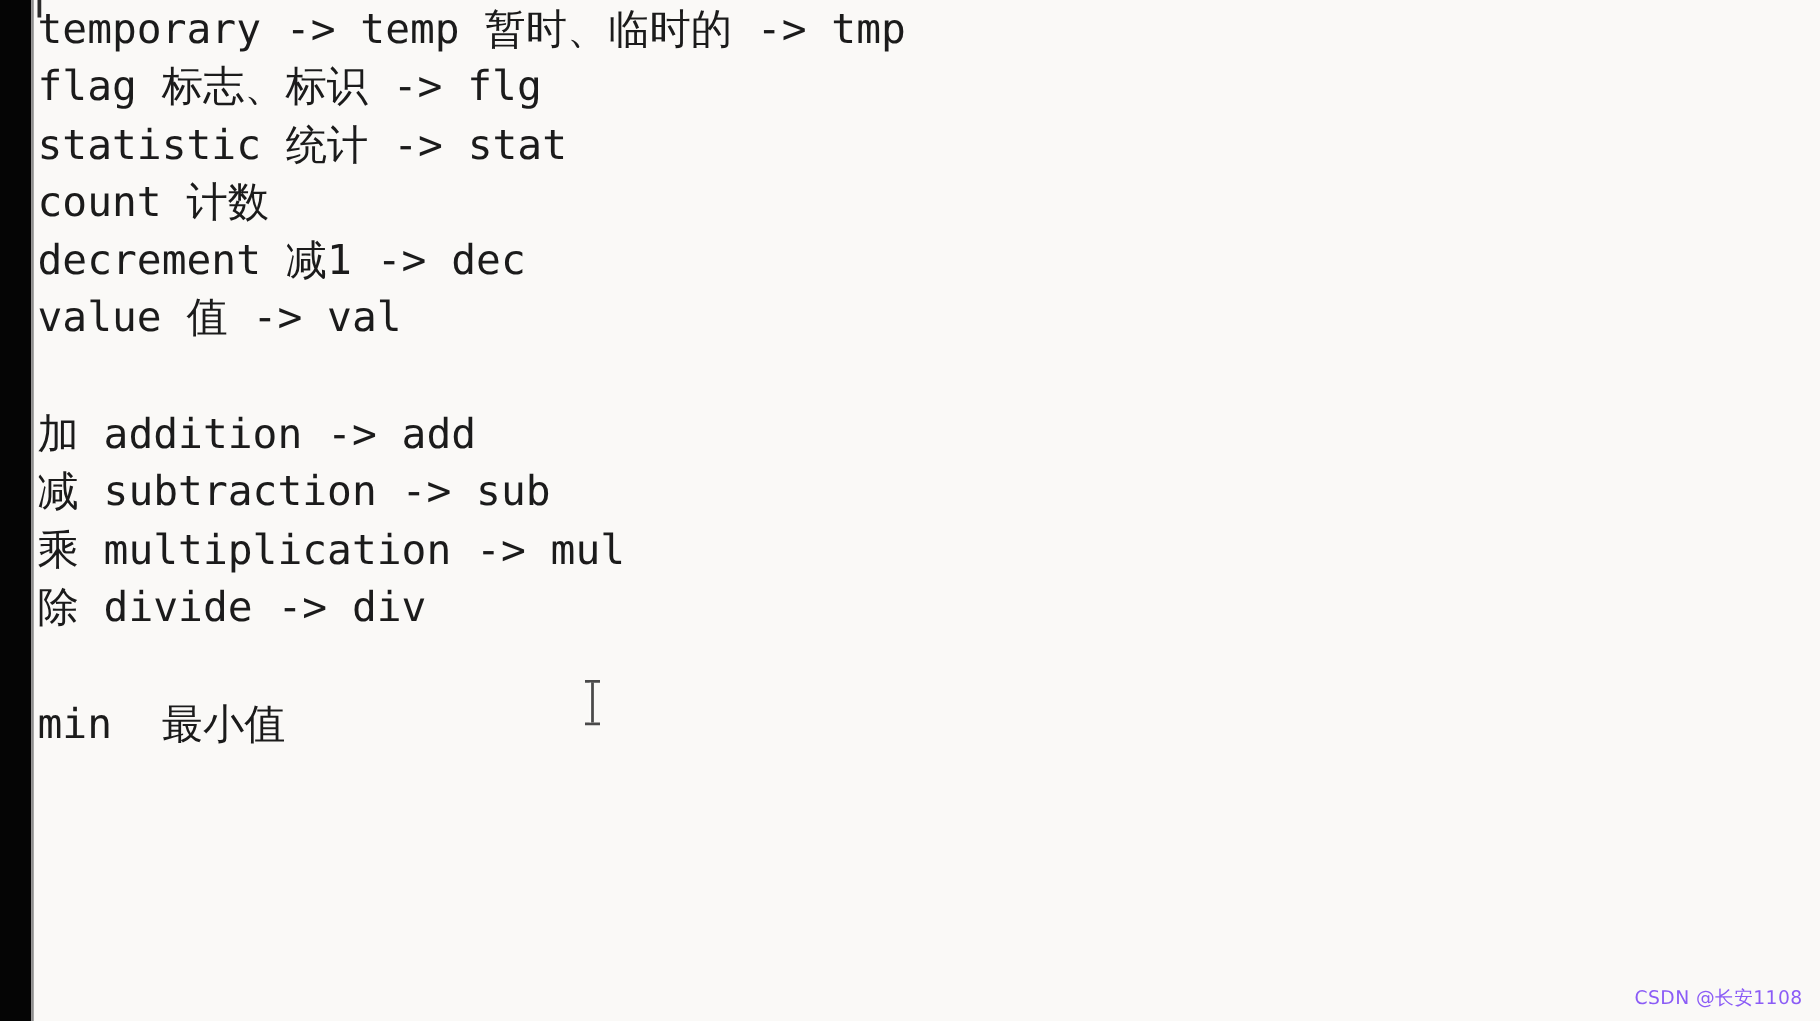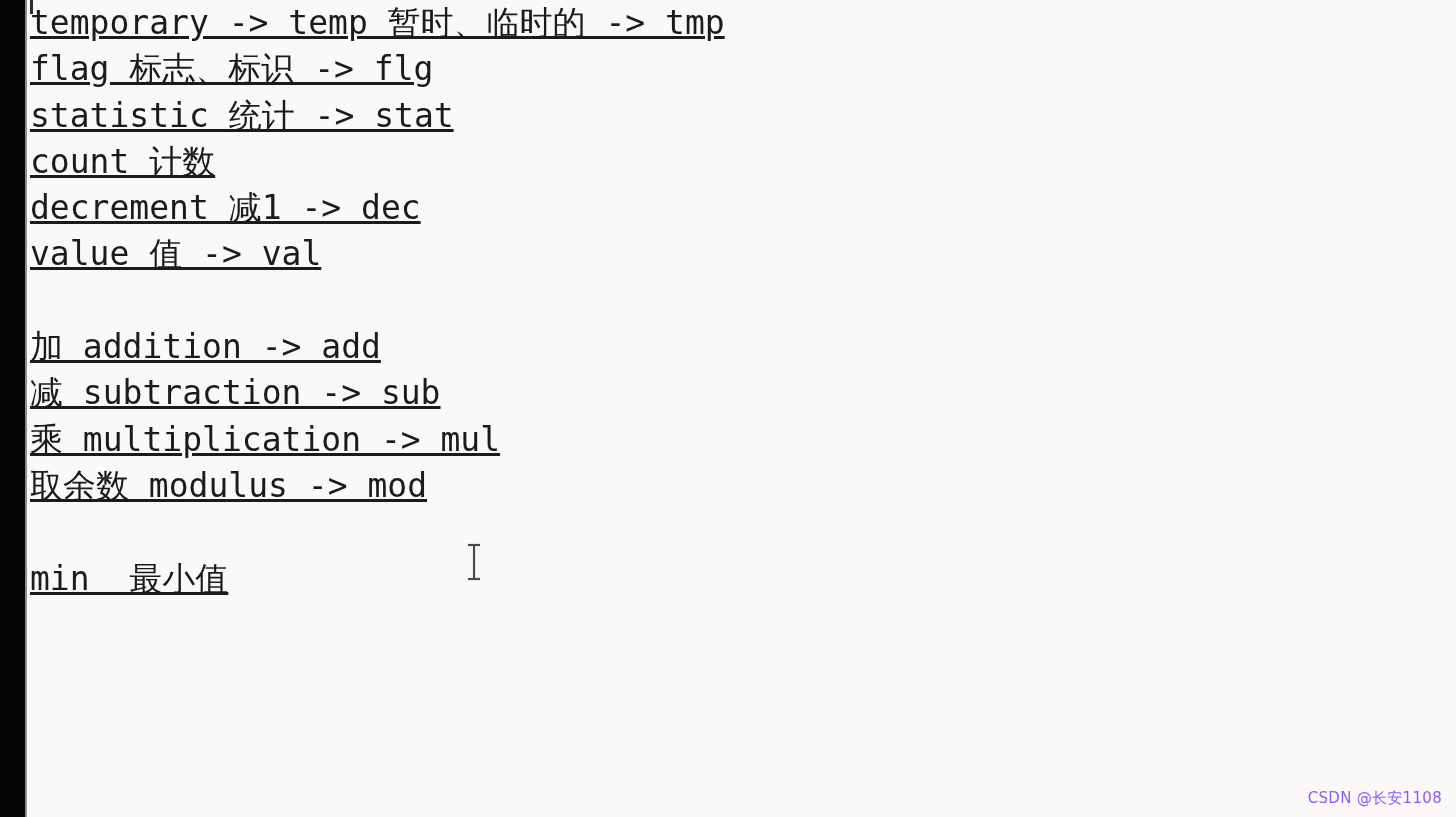--- a/index.html
+++ b/index.html
@@ -50,21 +50,20 @@
     height: 817px;
   }
   .code-line {
     height: 46.3px;
     line-height: 46.3px;
     font-size: 33px;
     color: #1b1b1b;
     white-space: pre;
     letter-spacing: 0px;
     font-family: "DejaVu Sans Mono", "Liberation Mono", monospace;
-    text-decoration: underline;
   }
   .code-line.blank {
     color: transparent;
   }
   
   #mouse-cursor {
     position: absolute;
     left: 463px;
     top: 541px;
     width: 22px;
@@ -95,21 +94,21 @@
     <div class="code-line">temporary -&gt; temp 暂时、临时的 -&gt; tmp</div>
     <div class="code-line">flag 标志、标识 -&gt; flg</div>
     <div class="code-line">statistic 统计 -&gt; stat</div>
     <div class="code-line">count 计数</div>
     <div class="code-line">decrement 减1 -&gt; dec</div>
     <div class="code-line">value 值 -&gt; val</div>
     <div class="code-line blank"></div>
     <div class="code-line">加 addition -&gt; add</div>
     <div class="code-line">减 subtraction -&gt; sub</div>
     <div class="code-line">乘 multiplication -&gt; mul</div>
-    <div class="code-line">取余数 modulus -&gt; mod</div>
+    <div class="code-line">除 divide -&gt; div</div>
     <div class="code-line blank"></div>
     <div class="code-line">min  最小值</div>
   </div>
 
   <div id="mouse-cursor">
     <svg width="22" height="42" viewBox="0 0 22 42" xmlns="http://www.w3.org/2000/svg">
       <g fill="none" stroke="#4a4a4a" stroke-width="2.2">
         <line x1="11" y1="5" x2="11" y2="37"></line>
         <line x1="5" y1="4" x2="17" y2="4"></line>
         <line x1="5" y1="38" x2="17" y2="38"></line>

